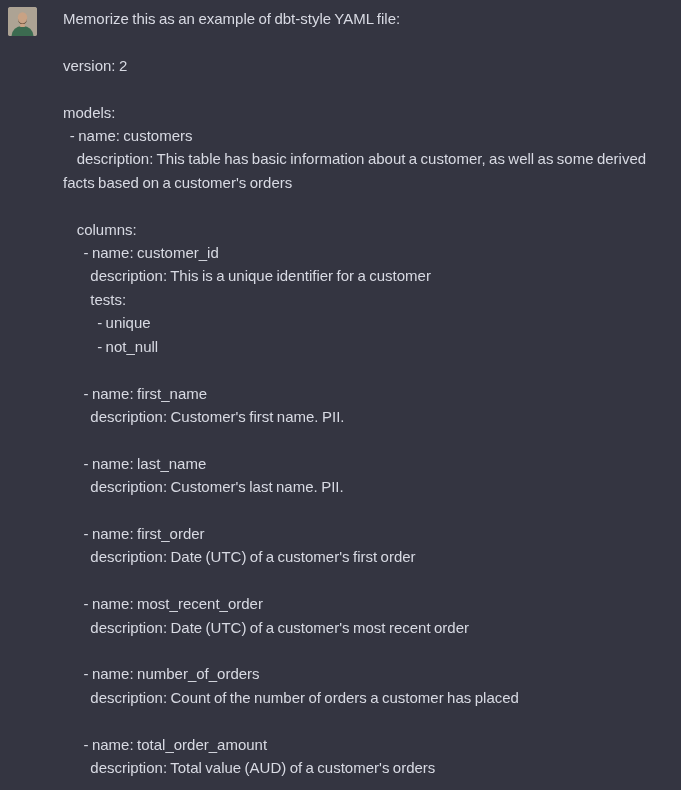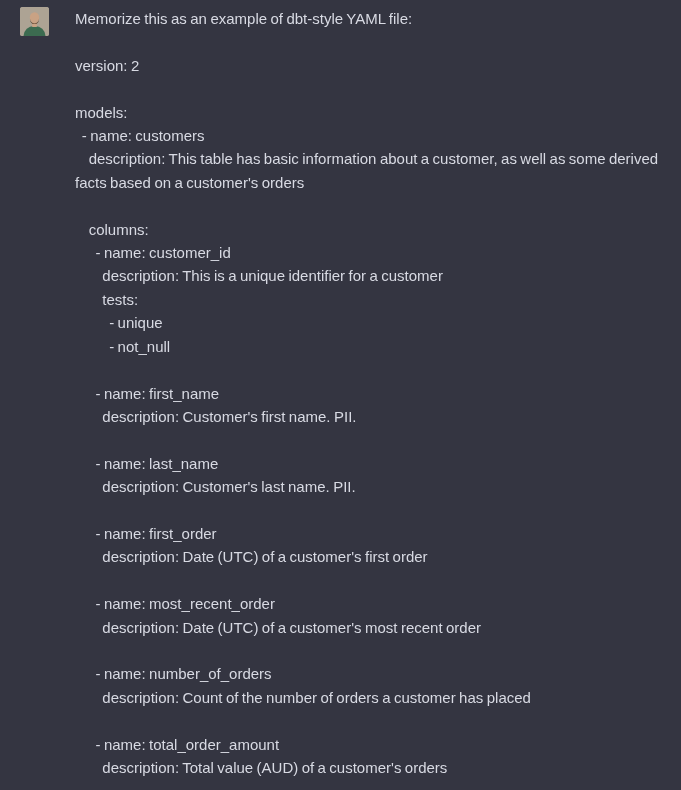--- a/index.html
+++ b/index.html
@@ -15,21 +15,21 @@
   .screen {
     width: 681px;
     height: 790px;
     background: var(--background);
     overflow: hidden;
     font-family: "Liberation Sans", "DejaVu Sans", sans-serif;
   }
   .message-row {
     display: flex;
     align-items: flex-start;
-    padding: 7px 0 0 20px;
+    padding: 7px 0 0 8px;
   }
   .avatar {
     flex: 0 0 29px;
     width: 29px;
     height: 29px;
     border-radius: 2.5px;
     overflow: hidden;
     margin-right: 26px;
     background: var(--avatar-bg);
   }

